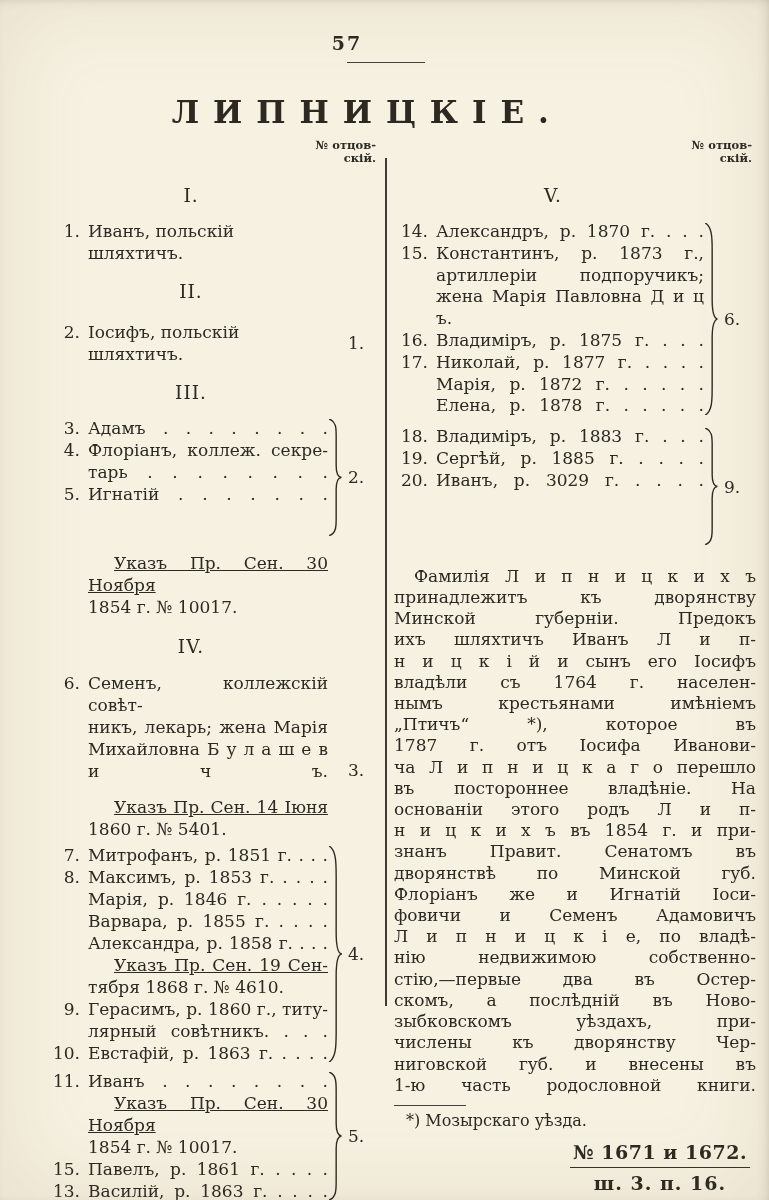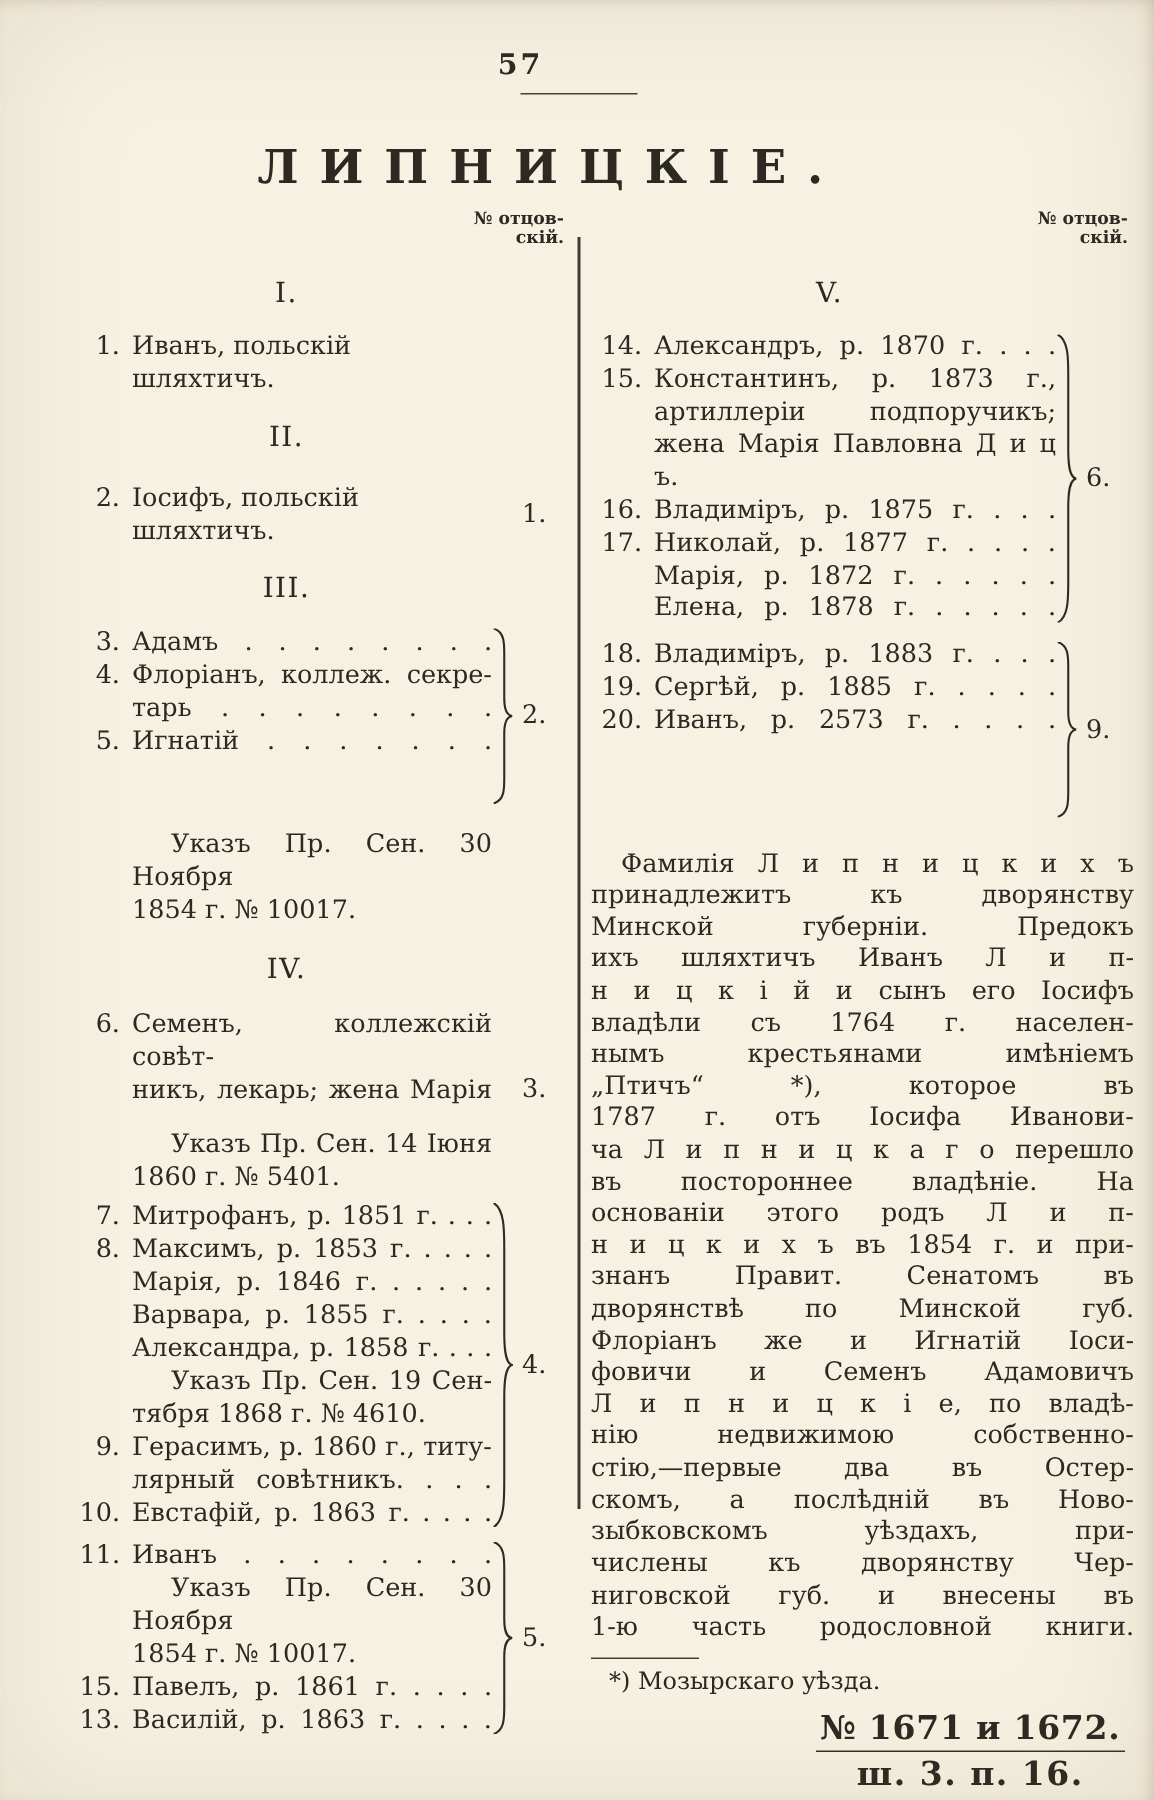--- a/index.html
+++ b/index.html
@@ -54,32 +54,32 @@
   .fnum{
     flex:0 0 32px;display:flex;align-items:center;
     padding-left:6px;font-size:17px;
   }
   .group.fend .fnum{align-items:flex-end;padding-bottom:1px;}
   .ln{display:flex;}
   .num{flex:0 0 34px;text-align:right;padding-right:8px;white-space:nowrap;}
   .txt{flex:1 1 auto;display:block;min-width:0;}
   .fill{text-align:justify;text-align-last:justify;}
   .nofill{text-align:left;text-align-last:left;}
-  .ind{text-indent:26px;}
+  .ind{text-indent:26px;text-decoration:underline;}
   
   .mt5{margin-top:5px;}  .mt13{margin-top:13px;} .mt17{margin-top:17px;}
   .mt18{margin-top:18px;}.mt14{margin-top:14px;} .mt2{margin-top:14px;}
   .mt4{margin-top:4px;}  .mt6{margin-top:6px;}   .mt9{margin-top:9px;}
   .mt7{margin-top:19px;}
   .para{font-size:17px;line-height:21.2px;}
   .pline{text-align:justify;text-align-last:justify;}
   .pline.first{text-indent:20px;}
   .fnsep{width:72px;border-top:1.2px solid #45413a;margin:9px 0 5px 0;}
   .fnote{font-size:16px;padding-left:12px;line-height:20px;}
-  .refs{margin:10px 6px 0 auto;width:max-content;text-align:center;font-weight:700;font-size:22px;}
+  .refs{margin:10px 6px 0 auto;width:max-content;text-align:center;font-weight:700;font-size:19px;}
   .refs .top{border-bottom:1.6px solid #35322b;padding:0 3px 4px 3px;letter-spacing:.5px;}
   .refs .bot{padding-top:4px;letter-spacing:1px;}
 </style>
 </head>
 <body>
 
 <div class="page">
 
   <div class="pagenum">57</div>
   <div class="pagenum-rule"></div>
@@ -175,20 +175,21 @@
         <div class="ln">
             <span class="num">6.</span>
             <span class="txt fill">Семенъ, коллежскій совѣт-</span>
           </div>
         <div class="ln">
             <span class="num"></span>
             <span class="txt fill">никъ, лекарь; жена Марія</span>
           </div>
         <div class="ln">
             <span class="num"></span>
+            <span class="txt fill">Михайловна Б у л а ш е в и ч ъ.</span>
           </div>
       </div>
       <div class="bracecol"></div>
       <div class="fnum">3.</div>
     </div>
 
     <div class="group mt2">
       <div class="glines">
         <div class="ln">
             <span class="num"></span>
@@ -339,21 +340,21 @@
         <div class="ln">
             <span class="num">18.</span>
             <span class="txt fill">Владиміръ, р. 1883 г. . . .</span>
           </div>
         <div class="ln">
             <span class="num">19.</span>
             <span class="txt fill">Сергѣй, р. 1885 г. . . . .</span>
           </div>
         <div class="ln">
             <span class="num">20.</span>
-            <span class="txt fill">Иванъ, р. 2573 г. . . . .</span>
+            <span class="txt fill">Иванъ, р. 3029 г. . . . .</span>
           </div>
       </div>
       <div class="bracecol">
           <svg viewBox="0 0 12 100" preserveAspectRatio="none">
             <path vector-effect="non-scaling-stroke" d="M1 0 C7 2 7 8 7 14 L7 40 C7 46 8 49.5 11.5 50 C8 50.5 7 54 7 60 L7 86 C7 92 7 98 1 100"></path>
           </svg>
         </div>
       <div class="fnum">9.</div>
     </div>
 

